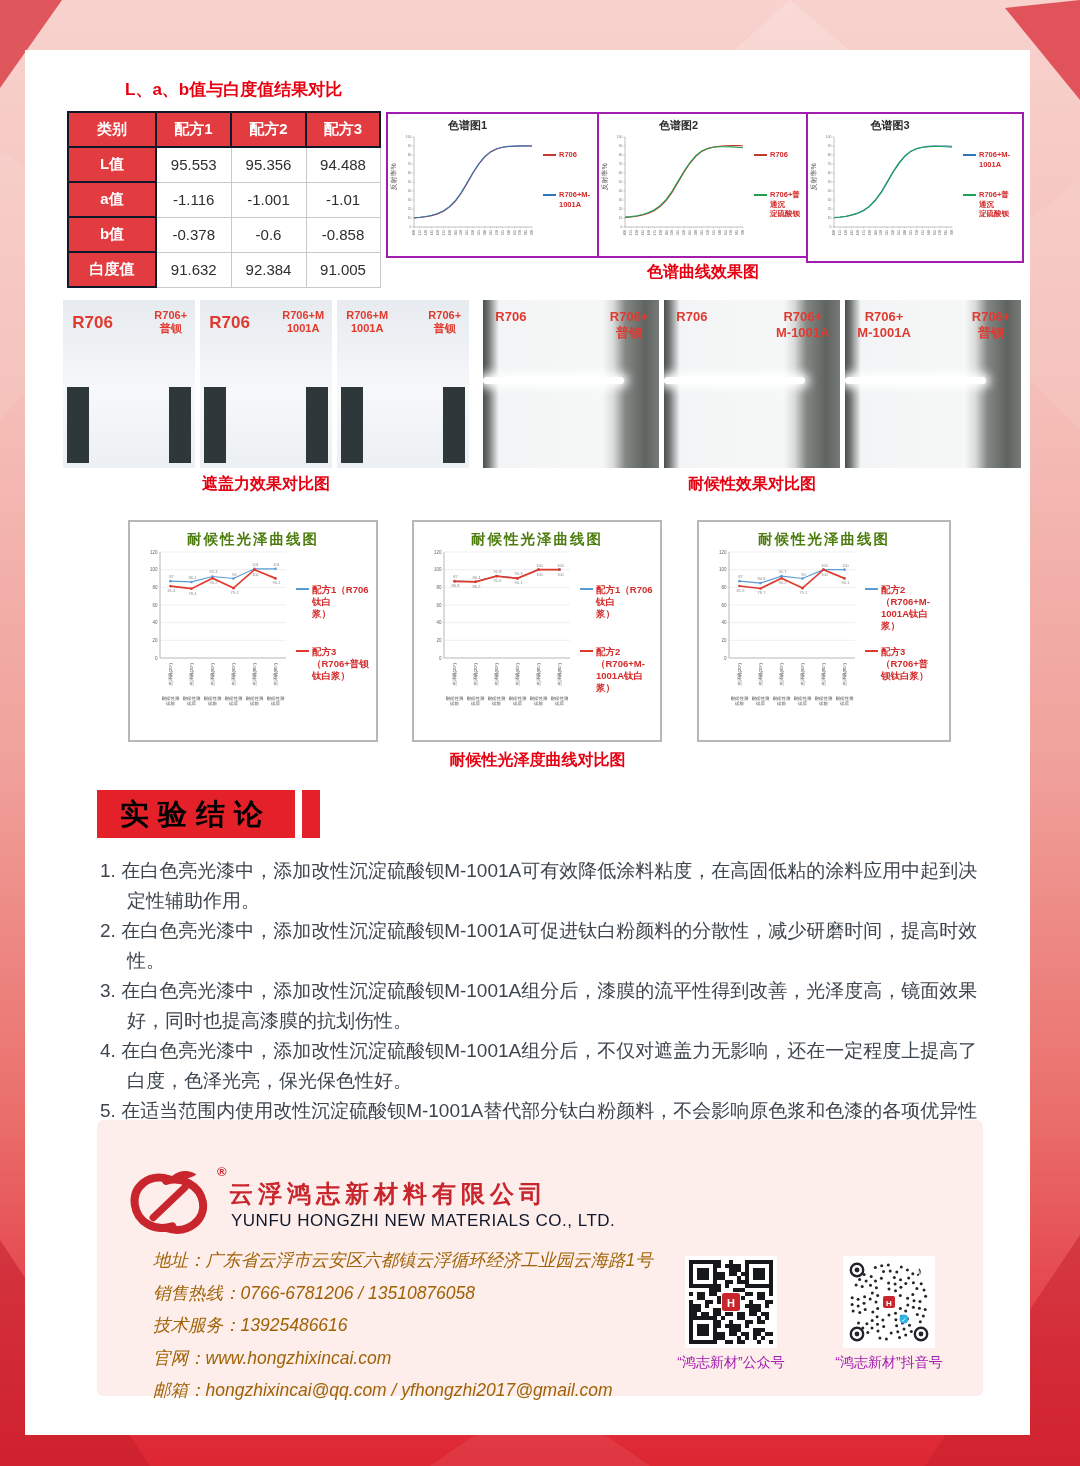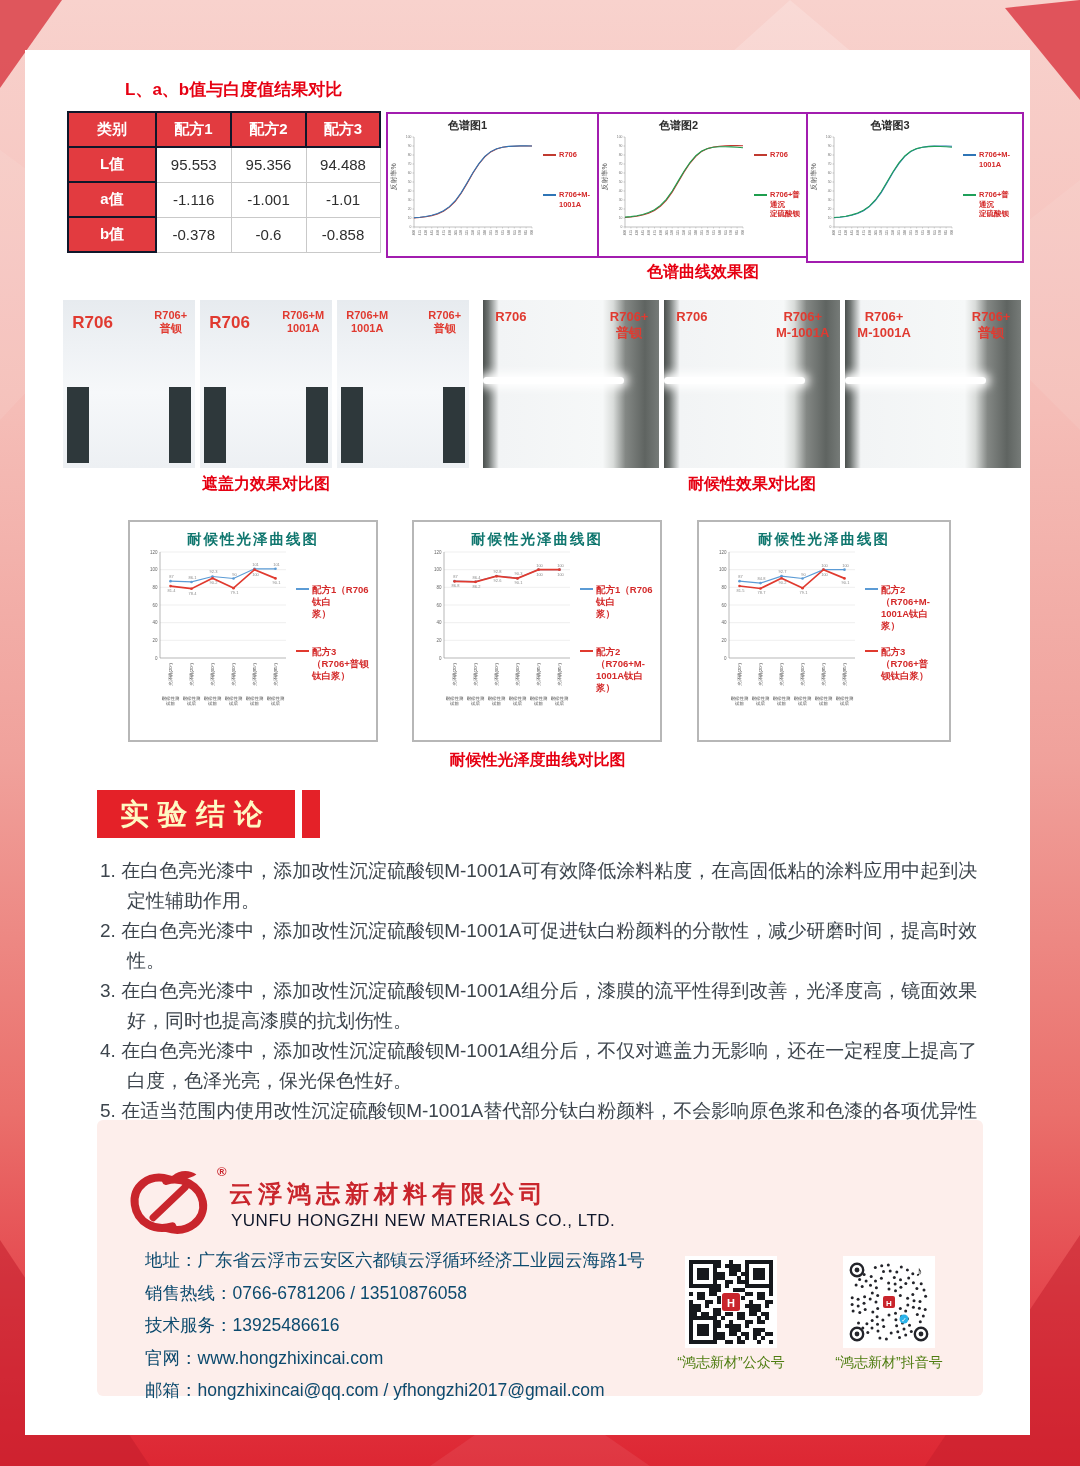--- a/index.html
+++ b/index.html
@@ -16,21 +16,21 @@
   #lab-table td{height:31px;text-align:center;font-size:15px;vertical-align:middle;}
   #lab-table td.hd{background:#e23b40;color:#fff;font-weight:bold;border:2px solid #0f172a;}
   #lab-table td.dt{border:1px solid #c9c9c9;color:#2e2e2e;}
   .chartbox{position:absolute;background:#fff;border:2px solid #a21caf;}
   .g-box{border-color:#b7b7b7;}
   .cap{position:absolute;color:#e60012;font-weight:bold;font-size:16px;text-align:center;}
   .sp-title{position:absolute;top:4px;left:0;right:50px;text-align:center;font-size:11px;font-weight:bold;color:#2b2b2b;}
   .sp-ylab{position:absolute;left:-8px;top:58px;transform:rotate(-90deg);font-size:7px;color:#555;}
   .sp-svg{position:absolute;left:8px;top:20px;}
   .sp-legend{position:absolute;left:155px;top:0;bottom:0;width:52px;}
-  .g-title{position:absolute;top:8px;left:0;right:0;text-align:center;font-size:14.5px;font-weight:bold;color:#0f766e;letter-spacing:2px;}
+  .g-title{position:absolute;top:8px;left:0;right:0;text-align:center;font-size:14.5px;font-weight:bold;color:#4d7c0f;letter-spacing:2px;}
   .g-svg{position:absolute;left:6px;top:26px;}
   .g-legend{position:absolute;left:166px;top:0;bottom:0;width:80px;}
   .lg{position:absolute;left:0;display:flex;align-items:flex-start;}
   .lg-line{display:inline-block;width:13px;height:2px;margin:4px 3px 0 0;flex:none;}
   .lg-txt{color:#d42a2a;font-weight:bold;white-space:pre-line;}
   .sp-legend .lg-txt{font-size:7.5px;line-height:9.5px;}
   .g-legend .lg-txt{font-size:9.5px;line-height:12px;}
   .pgroup{position:absolute;display:flex;gap:5px;}
   .photo{position:relative;height:168px;overflow:hidden;}
   .op-photo{width:132px;background:linear-gradient(180deg,#e7ebef 0%,#f6f8fa 55%,#edf0f3 100%);}
@@ -38,35 +38,35 @@
   .barL{left:4px;}.barR{right:4px;}
   .wt-photo{width:176px;background:linear-gradient(90deg,#4a4f4d 0%,#6f7472 3%,#f2f4f5 9%,#f6f8f8 68%,#d9dcda 74%,#838784 81%,#5f6461 92%,#767b78 100%);}
   .shine{position:absolute;left:0;right:20%;top:46%;height:7px;background:#fff;box-shadow:0 0 10px 4px rgba(255,255,255,.95);border-radius:4px;}
   .plabel{position:absolute;top:9px;color:#e03a30;font-weight:bold;white-space:pre-line;text-align:center;}
   .plabel.big{font-size:17px;top:13px;}
   .plabel.small{font-size:11px;line-height:13px;}
   .plabel.wt{font-size:13px;line-height:16px;}
   .plabel.pl{left:7%;}
   .plabel.pr{right:6%;}
   .banner{position:absolute;left:72px;top:740px;display:flex;height:48px;}
-  .banner-main{width:198px;background:#e42128;color:#fef9c3;font-size:29px;font-weight:bold;letter-spacing:9px;text-align:center;line-height:48px;}
+  .banner-main{width:198px;background:#e42128;color:#000000;font-size:29px;font-weight:bold;letter-spacing:9px;text-align:center;line-height:48px;}
   .banner-gap{width:7px;}
   .banner-tail{width:18px;background:#e42128;}
   .conclusions{position:absolute;left:75px;top:806px;width:892px;color:#3d454d;font-size:19px;line-height:30px;}
   .c-item{padding-left:27px;text-indent:-27px;}
   .footerbox{position:absolute;left:72px;top:1070px;width:886px;height:276px;background:#fdeeeb;border-radius:6px;}
   .disclaimer{position:absolute;left:44px;top:20px;font-size:18px;color:#2e3942;font-weight:bold;}
   .logo{position:absolute;left:28px;top:48px;width:90px;height:72px;}
   .reg{position:absolute;left:120px;top:44px;font-size:13px;color:#c9252c;font-weight:bold;}
   .company-cn{position:absolute;left:132px;top:58px;font-size:24px;font-weight:bold;color:#c9252c;letter-spacing:5px;}
   .company-en{position:absolute;left:134px;top:91px;font-size:17px;color:#0f172a;letter-spacing:.5px;}
-  .contacts{position:absolute;left:48px;top:124px;font-size:17.5px;color:#0c4a6e;line-height:32.5px;}
+  .contacts{position:absolute;left:56px;top:124px;font-size:17.5px;color:#a16207;line-height:32.5px;font-style:italic;}
   .qr{position:absolute;top:136px;width:92px;height:92px;background:#fff;}
   .qr1{left:588px;}.qr2{left:746px;}
-  .qr-cap{position:absolute;top:234px;font-size:14px;color:#4d7c0f;width:160px;text-align:center;}
+  .qr-cap{position:absolute;top:234px;font-size:14px;color:#a21caf;width:160px;text-align:center;}
   .qr-cap1{left:554px;}.qr-cap2{left:712px;}
 </style>
 </head>
 <body>
 
 <div id="page">
   <svg class="bg" width="1080" height="1466">
     <polygon points="790,0 640,135 950,135" fill="#ffffff" opacity="0.18"></polygon>
     <polygon points="0,0 62,0 0,88" fill="#dc4850" opacity="0.9"></polygon>
     <polygon points="1080,0 1080,100 1005,8" fill="#dc3d47" opacity="0.85"></polygon>
@@ -103,20 +103,26 @@
             <td class="hd">a值</td>
             <td class="dt">-1.116</td>
             <td class="dt">-1.001</td>
             <td class="dt">-1.01</td>
           </tr>
           <tr>
             <td class="hd">b值</td>
             <td class="dt">-0.378</td>
             <td class="dt">-0.6</td>
             <td class="dt">-0.858</td>
+          </tr>
+          <tr>
+            <td class="hd">白度值</td>
+            <td class="dt">91.632</td>
+            <td class="dt">92.384</td>
+            <td class="dt">91.005</td>
           </tr>
         </tbody>
       </table>
 
     <div class="chartbox sp-box" style="left:361px;top:62px;width:209px;height:142px">
         <div class="sp-title">色谱图1</div>
         <div class="sp-ylab">反射率%</div>
         <svg width="152" height="118" class="sp-svg">
           <line x1="18" y1="3" x2="18" y2="93" stroke="#999" stroke-width="0.6"></line>
           <line x1="18" y1="93" x2="136" y2="93" stroke="#999" stroke-width="0.6"></line>

